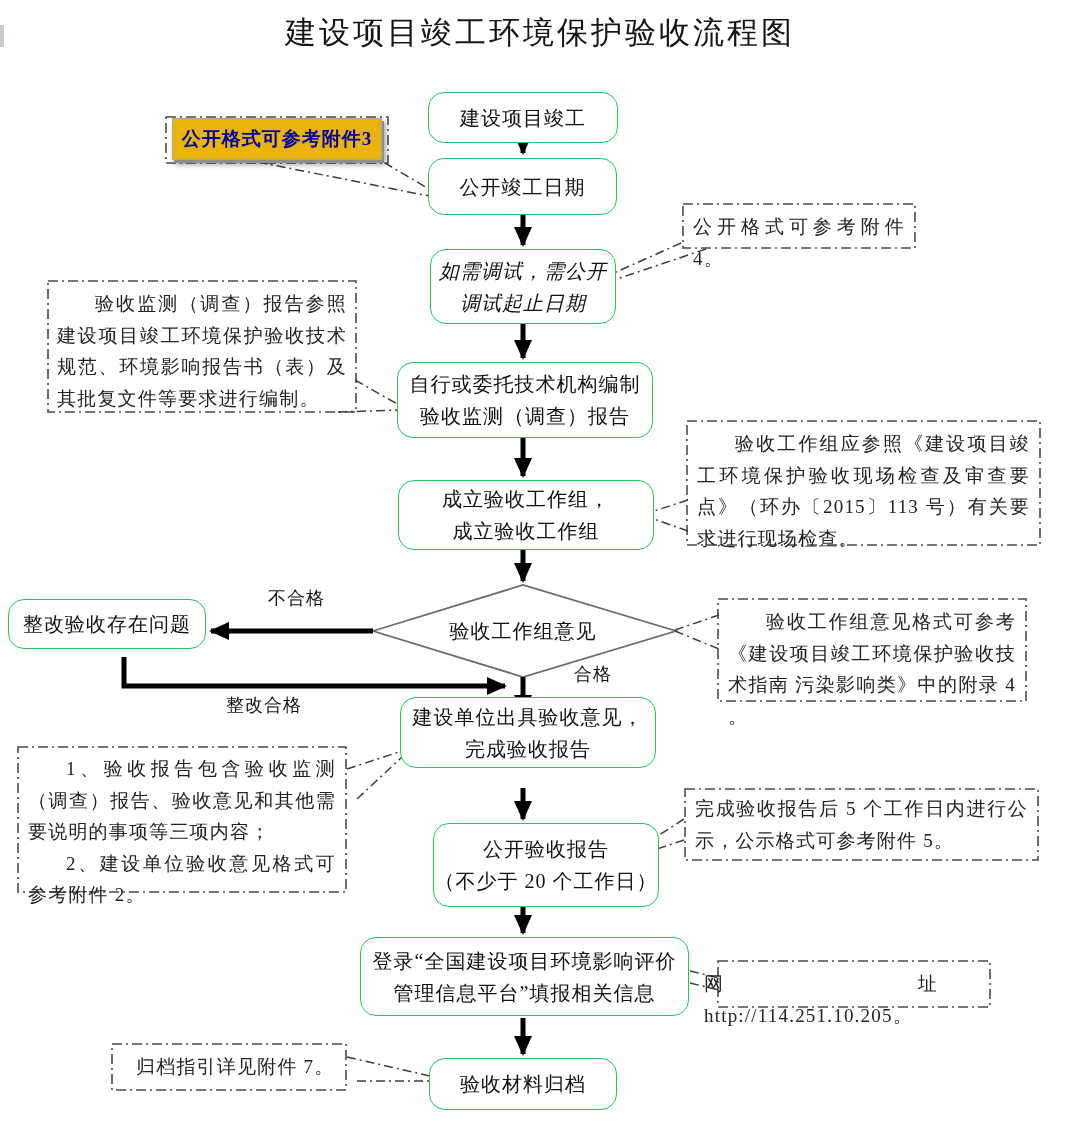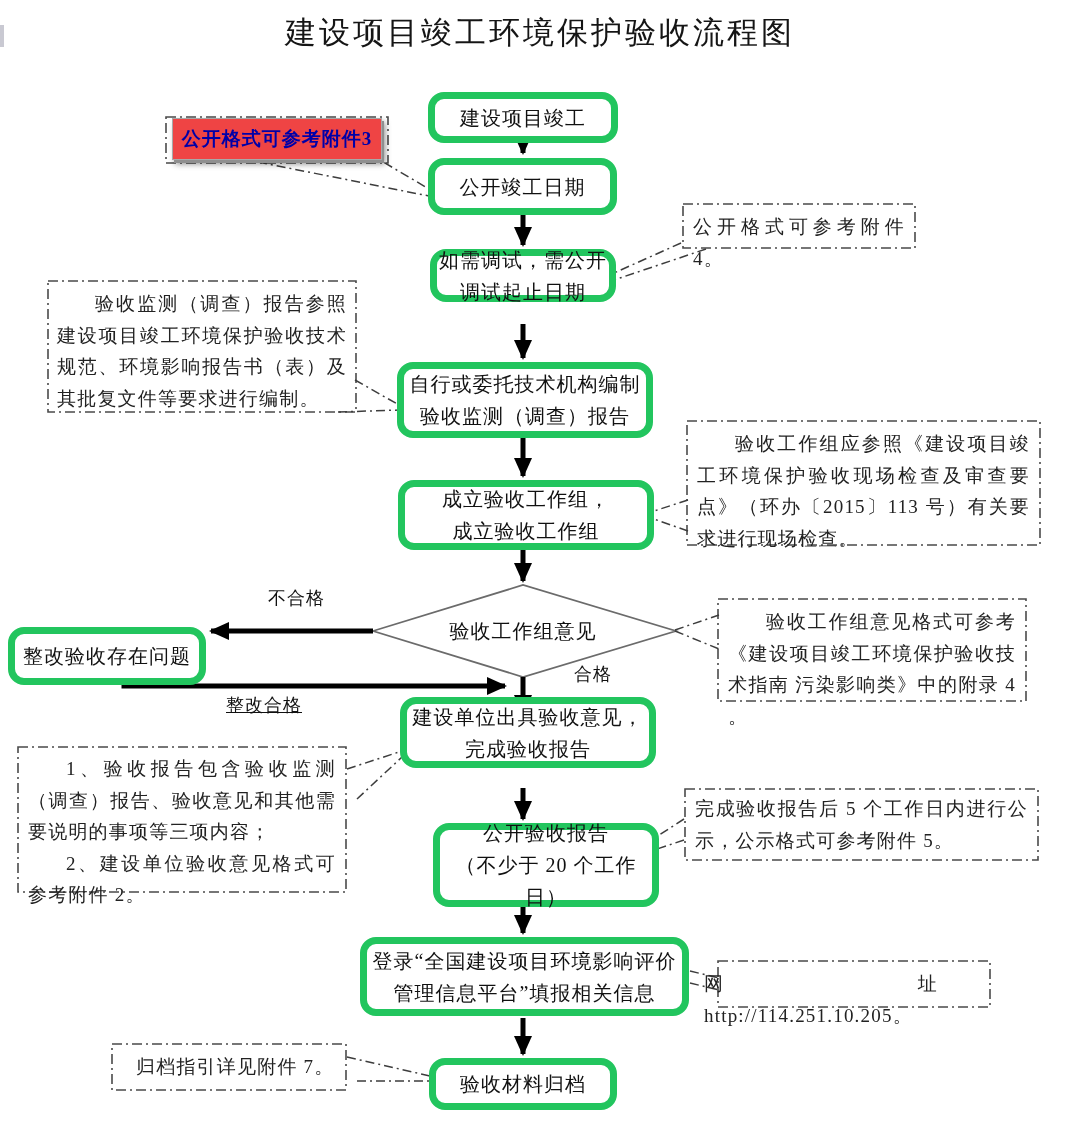--- a/index.html
+++ b/index.html
@@ -3,42 +3,42 @@
 <meta charset="utf-8">
 <style>
   html,body { margin:0; padding:0; background:#ffffff; }
   #canvas {
     position:relative; width:1080px; height:1131px; background:#ffffff;
     font-family:"Liberation Serif","DejaVu Serif",serif; color:#1b1b1b;
     overflow:hidden;
   }
   #wires { position:absolute; left:0; top:0; width:1080px; height:1131px; }
   .node {
-    position:absolute; background:#ffffff; border:7px solid #22c55e; border-radius:16px;
+    position:absolute; background:#ffffff; border:1px solid #22c55e; border-radius:16px;
     display:flex; flex-direction:column; align-items:center; justify-content:center;
     font-size:20px; letter-spacing:1px; line-height:1.6; text-align:center; color:#111;
     box-sizing:border-box;
   }
   .diamond-label {
     position:absolute; display:flex; align-items:center; justify-content:center;
     font-size:20px; letter-spacing:1px; color:#111; background:transparent;
   }
   .note {
     position:absolute; box-sizing:border-box; font-size:19px; line-height:1.66;
     letter-spacing:1.2px; color:#222; text-align:justify;
   }
   .note p { margin:0; text-indent:2em; }
   .note.no-indent p { text-indent:0; }
   .edge-label { position:absolute; font-size:18px; letter-spacing:1px; color:#111; }
   .title {
     position:absolute; left:0; top:12px; width:1080px; text-align:center;
     font-size:31px; letter-spacing:3px; color:#151515;
   }
   .note-button {
-    position:absolute; background:#ef4444; border:1px solid #a8a8a8;
+    position:absolute; background:#eab308; border:1px solid #a8a8a8;
     box-shadow:2px 3px 0 #8f8f8f, 3px 4px 6px rgba(0,0,0,0.45);
     display:flex; align-items:center; justify-content:center;
     font-size:19px; font-weight:bold; letter-spacing:1px;
   }
   .edge-mark { position:absolute; background:#c9c9d2; }
 </style>
 </head>
 <body>
 
 <div id="canvas">
@@ -105,40 +105,40 @@
   </svg>
 
   <div class="node" style="left:428px;top:92px;width:190px;height:51px;">
     <span>建设项目竣工</span>
   </div>
 
   <div class="node" style="left:428px;top:158px;width:189px;height:57px;">
     <span>公开竣工日期</span>
   </div>
 
-  <div class="node" style="left:430px;top:249px;width:186px;height:53px;">
+  <div class="node" style="left:430px;top:249px;width:186px;height:75px;font-style:italic;">
     <span>如需调试，需公开</span>
     <span>调试起止日期</span>
   </div>
 
   <div class="node" style="left:397px;top:362px;width:256px;height:76px;">
     <span>自行或委托技术机构编制</span>
     <span>验收监测（调查）报告</span>
   </div>
 
   <div class="node" style="left:398px;top:480px;width:256px;height:70px;">
     <span>成立验收工作组，</span>
     <span>成立验收工作组</span>
   </div>
 
   <div class="diamond-label" style="left:373px;top:613px;width:300px;height:36px;">
     <span>验收工作组意见</span>
   </div>
 
-  <div class="node" style="left:8px;top:599px;width:198px;height:58px;margin-top:28px;">
+  <div class="node" style="left:8px;top:599px;width:198px;height:50px;">
     <span>整改验收存在问题</span>
   </div>
 
   <div class="node" style="left:400px;top:697px;width:256px;height:71px;align-items:center;">
     <span>建设单位出具验收意见，</span>
     <span>完成验收报告</span>
   </div>
 
   <div class="node" style="left:413px;top:823px;width:226px;height:84px;margin-left:20px;">
     <span>公开验收报告</span>
@@ -149,21 +149,21 @@
     <span>登录“全国建设项目环境影响评价</span>
     <span>管理信息平台”填报相关信息</span>
   </div>
 
   <div class="node" style="left:429px;top:1058px;width:188px;height:52px;">
     <span>验收材料归档</span>
   </div>
 
   <div class="edge-label" style="left:268px;top:586px;">不合格</div>
   <div class="edge-label" style="left:574px;top:662px;">合格</div>
-  <div class="edge-label" style="left:226px;top:693px;text-decoration:underline;">整改合格</div>
+  <div class="edge-label" style="left:226px;top:693px;">整改合格</div>
 
   <div class="note-button" style="left:172px;top:118px;width:208px;height:40px;color:#0000a8;">
     <span>公开格式可参考附件3</span>
   </div>
 
   <div class="note no-indent" style="left:683px;top:204px;width:232px;height:44px;padding:7px 10px;">
     <p>公开格式可参考附件 4。</p>
   </div>
 
   <div class="note" style="left:48px;top:281px;width:308px;height:131px;padding:7px 9px;">

